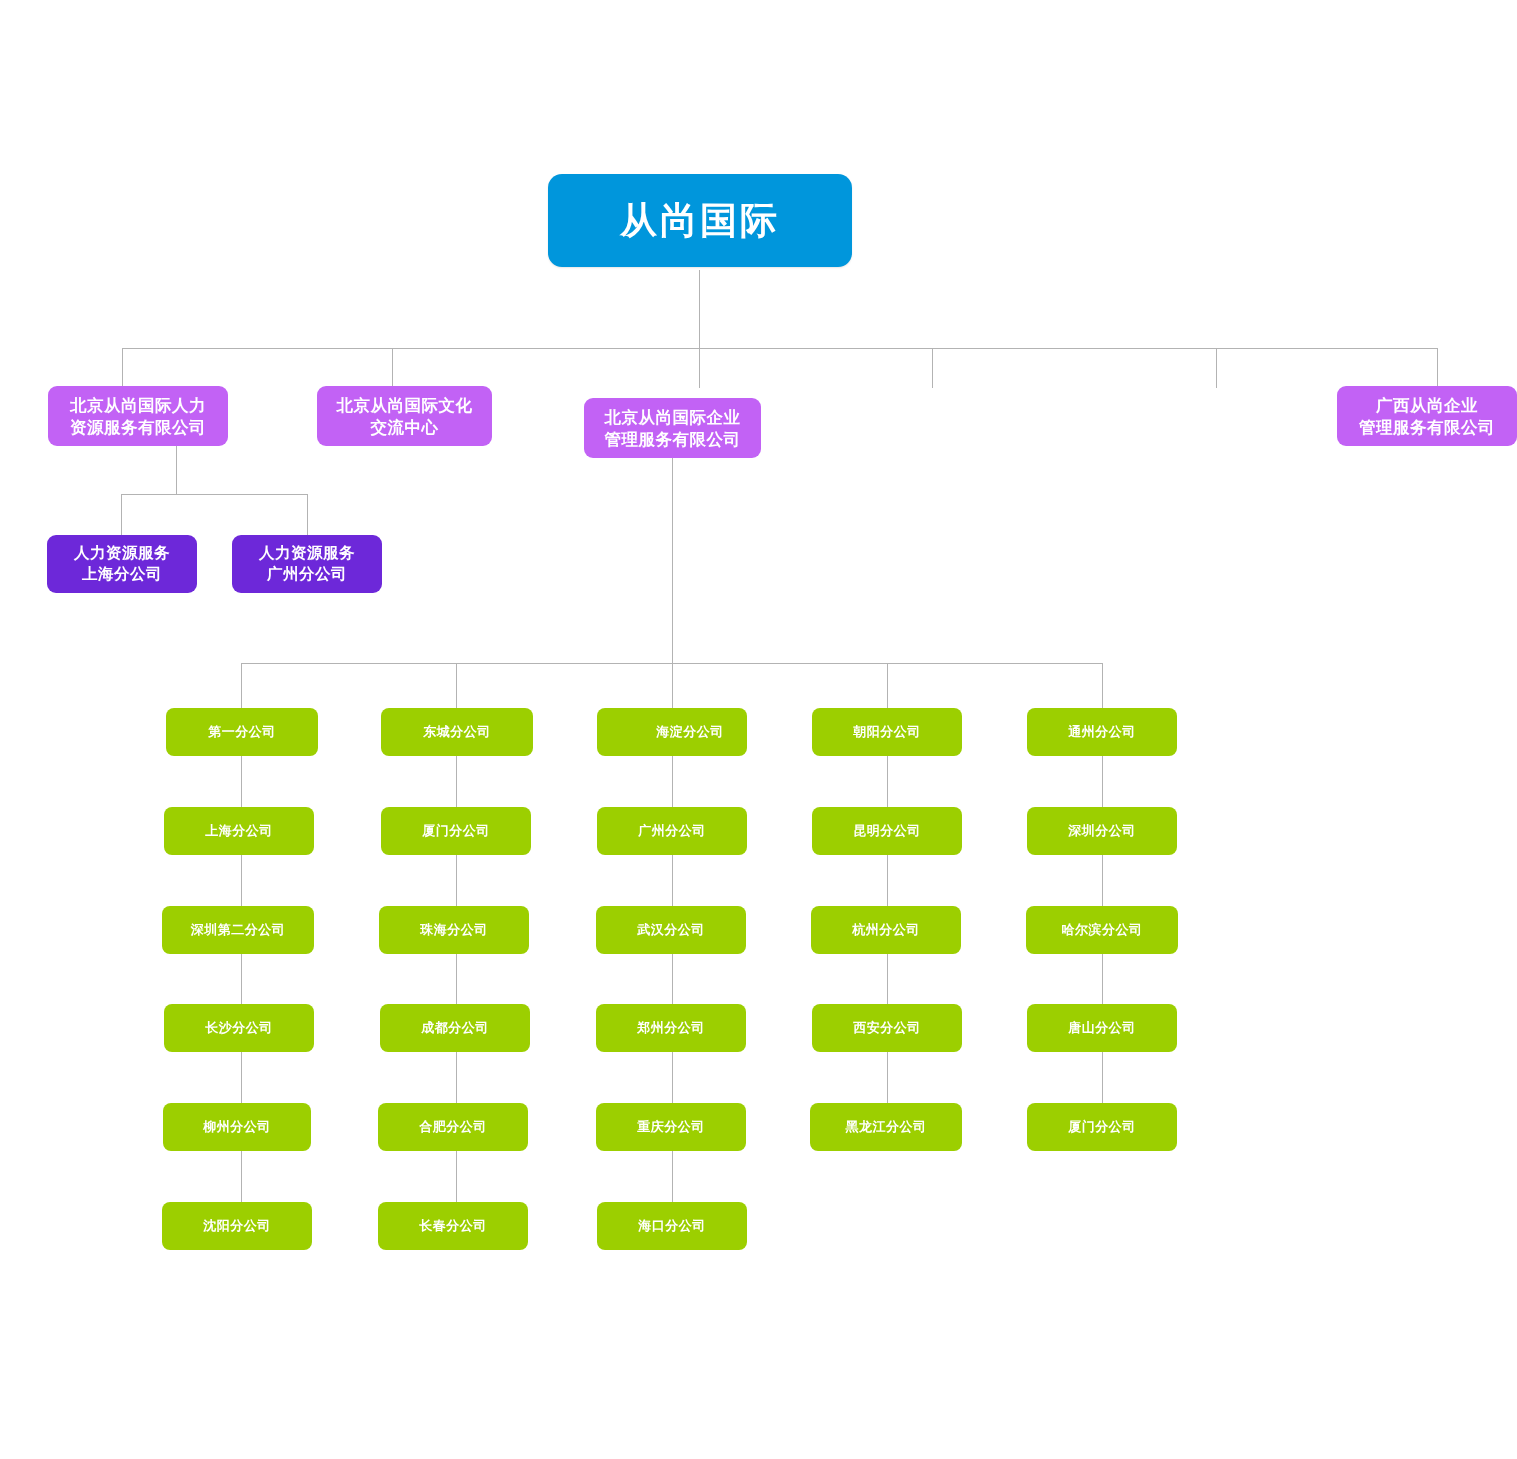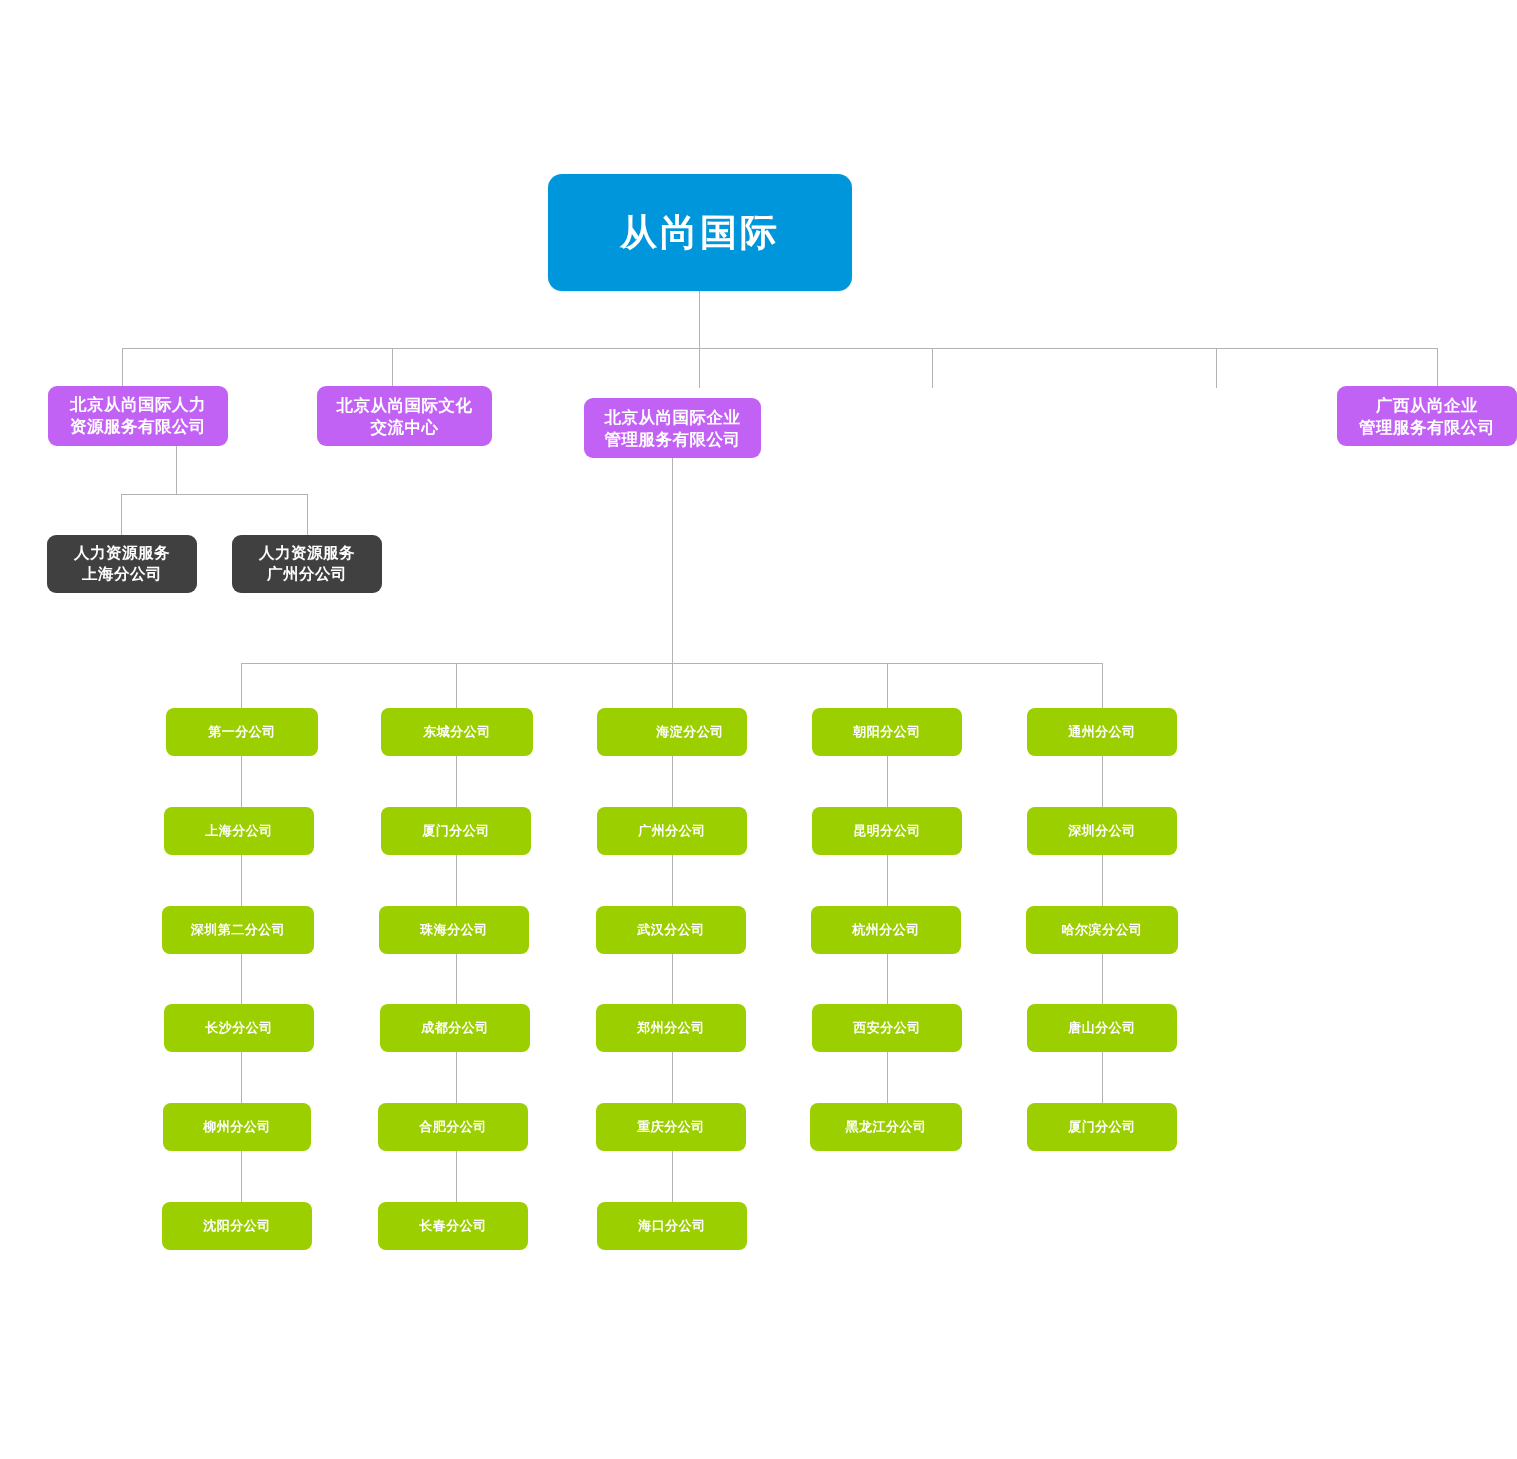--- a/index.html
+++ b/index.html
@@ -37,21 +37,21 @@
     border-radius: 14px;
     font-size: 37px;
     letter-spacing: 3px;
     box-shadow: 0 1px 2px rgba(0,0,0,0.10);
   }
   .node-div {
     background: #c262f5;
     font-size: 16.5px;
   }
   .node-branch-orange {
-    background: #404040;
+    background: #6d28d9;
     font-size: 15.5px;
   }
   .node-branch-green {
     background: #9ccf00;
     font-size: 13px;
     border-radius: 8px;
   }
   .conn {
     position: absolute;
     background: #b3b3b3;
@@ -88,23 +88,23 @@
   <div class="conn conn-v" style="left:672px; top:663px; height:45px;"></div>
   <div class="conn conn-v" style="left:887px; top:663px; height:45px;"></div>
   <div class="conn conn-v" style="left:1102px; top:663px; height:45px;"></div>
 
   <div class="conn conn-v" style="left:241px; top:756px; height:494px;"></div>
   <div class="conn conn-v" style="left:456px; top:756px; height:494px;"></div>
   <div class="conn conn-v" style="left:672px; top:756px; height:494px;"></div>
   <div class="conn conn-v" style="left:887px; top:756px; height:395px;"></div>
   <div class="conn conn-v" style="left:1102px; top:756px; height:395px;"></div>
 
-  <div class="node node-root" style="left:548px; top:174px; width:304px; height:117px;">从尚国际</div>
+  <div class="node node-root" style="left:548px; top:174px; width:304px; height:93px;">从尚国际</div>
 
-  <div class="node node-div" style="left:48px; top:386px; width:180px; height:60px;font-family:Liberation Serif, serif;">北京从尚国际人力
+  <div class="node node-div" style="left:48px; top:386px; width:180px; height:60px;">北京从尚国际人力
 资源服务有限公司</div>
   <div class="node node-div" style="left:317px; top:386px; width:175px; height:60px;">北京从尚国际文化
 交流中心</div>
   <div class="node node-div" style="left:584px; top:386px; width:177px; height:60px;margin-top:12px;">北京从尚国际企业
 管理服务有限公司</div>
   <div class="node node-div" style="left:1337px; top:386px; width:180px; height:60px;">广西从尚企业
 管理服务有限公司</div>
 
   <div class="node node-branch-orange" style="left:47px; top:535px; width:150px; height:58px;">人力资源服务
 上海分公司</div>

